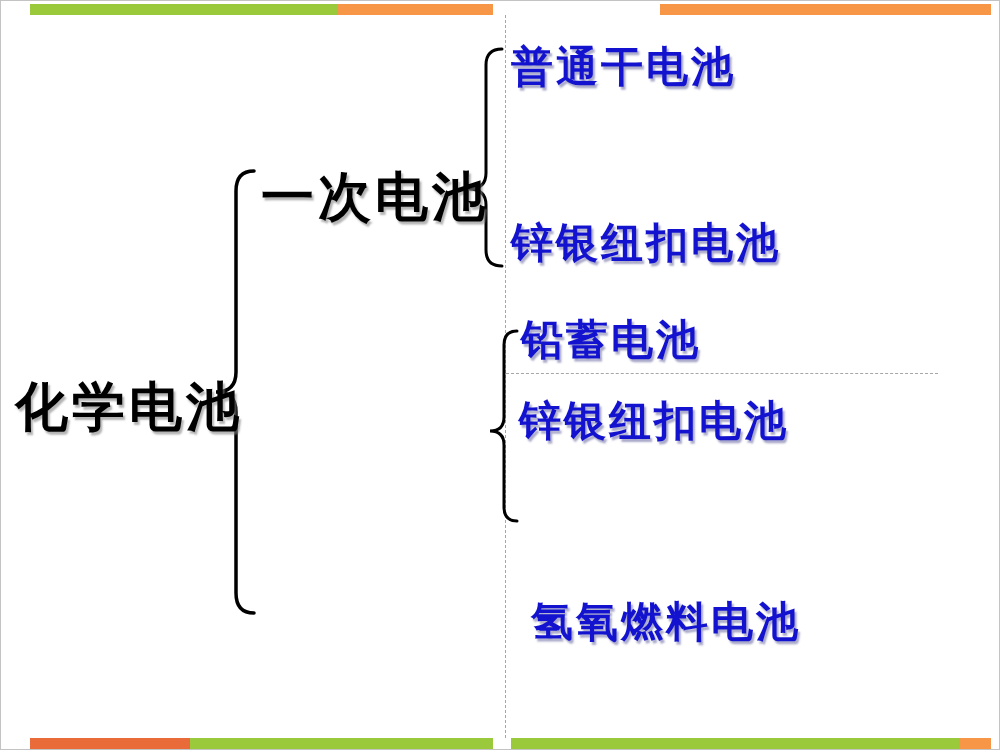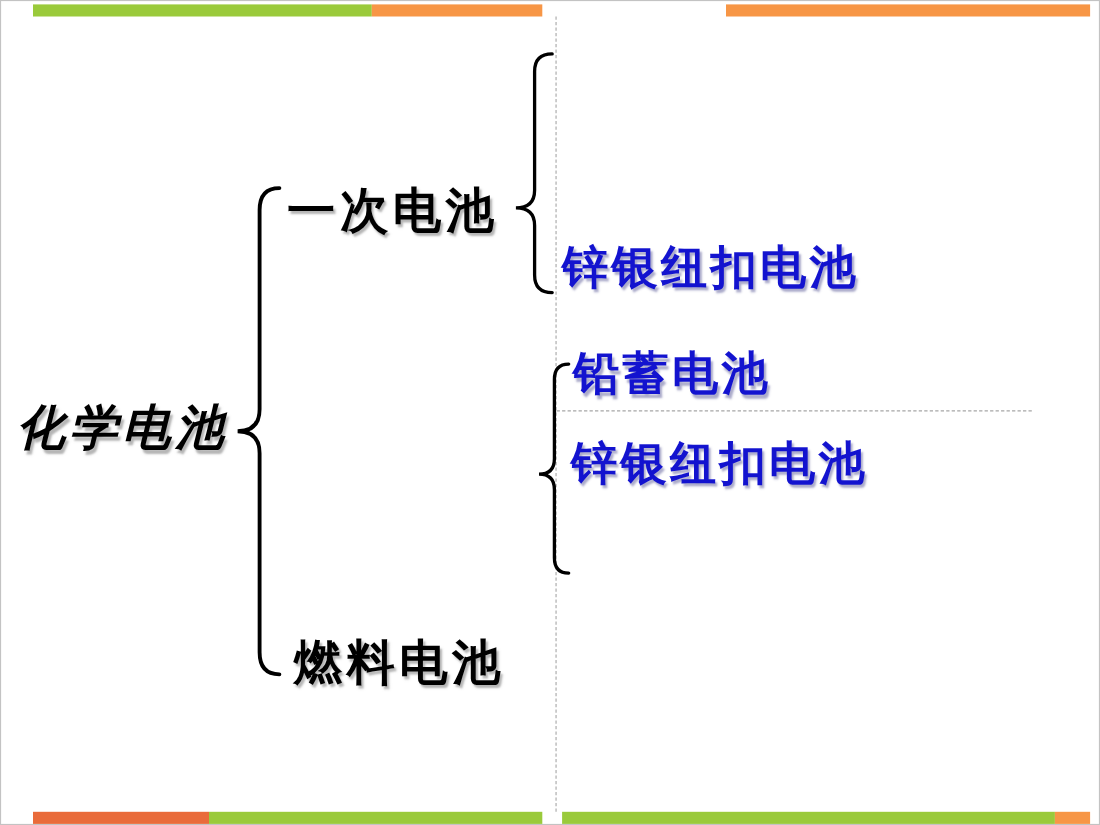--- a/index.html
+++ b/index.html
@@ -18,28 +18,28 @@
   .b3{top:737px;left:510px;width:448px;background:#9aca3b;}
   .b4{top:737px;left:958px;width:32px;background:#f79646;}
   
   .vguide{position:absolute;left:504px;top:14px;height:723px;width:0;border-left:1px dashed #a6a6a6;}
   .hguide{position:absolute;left:505px;top:372px;width:432px;height:0;border-top:1px dashed #a6a6a6;}
   
   .braces{position:absolute;left:0;top:0;pointer-events:none;}
   
   .lbl{position:absolute;white-space:nowrap;font-weight:700;line-height:1.15;}
   .black{
-    font-size:44px;letter-spacing:4px;color:#000;
+    font-size:53px;letter-spacing:4px;color:#000;
     text-shadow:2px 3px 2px rgba(130,130,130,0.6);
   }
   .blue{
     font-size:42px;letter-spacing:3px;color:#1313cf;
     text-shadow:2px 3px 2px rgba(40,40,120,0.4);
   }
-  .root{left:14px;top:364px;font-style:italic;}
+  .root{left:14px;top:376px;}
   .br1{left:260px;top:166px;}
   .br2{left:258px;top:411px;}
   .br3{left:266px;top:577px;}
   .leaf11{left:510px;top:42px;}
   .leaf12{left:508px;top:145px;}
   .leaf13{left:510px;top:218px;}
   .leaf21{left:520px;top:315px;}
   .leaf22{left:518px;top:396px;}
   .leaf23{left:520px;top:480px;}
   .leaf31{left:530px;top:597px;}
@@ -62,21 +62,22 @@
 
   <svg class="braces" width="1000" height="750" viewBox="0 0 1000 750">
     <path d="M253,170 Q235,170 235,190 L235,371 Q235,391 215,391 Q235,391 235,411 L235,592 Q235,612 253,612" fill="none" stroke="#000" stroke-width="3.5" stroke-linecap="round"></path>
     <path d="M501,48 Q485,48 485,64 L485,172 Q485,188 468,188 Q485,188 485,204 L485,249 Q485,265 501,265" fill="none" stroke="#000" stroke-width="3" stroke-linecap="round"></path>
     <path d="M516,330 Q503,330 503,344 L503,416 Q503,430 489,430 Q503,430 503,444 L503,506 Q503,520 516,520" fill="none" stroke="#000" stroke-width="3" stroke-linecap="round"></path>
   </svg>
 
   <div class="lbl black root">化学电池</div>
 
   <div class="lbl black br1">一次电池</div>
-  <div class="lbl black br3">燃料电池</div>
 
+  <div class="lbl blue leaf11">普通干电池</div>
   <div class="lbl blue leaf21">铅蓄电池</div>
 
   <div class="lbl blue leaf13">锌银纽扣电池</div>
   <div class="lbl blue leaf22">锌银纽扣电池</div>
 
+  <div class="lbl blue leaf31">氢氧燃料电池</div>
 
 </div>
 
 </body></html>

